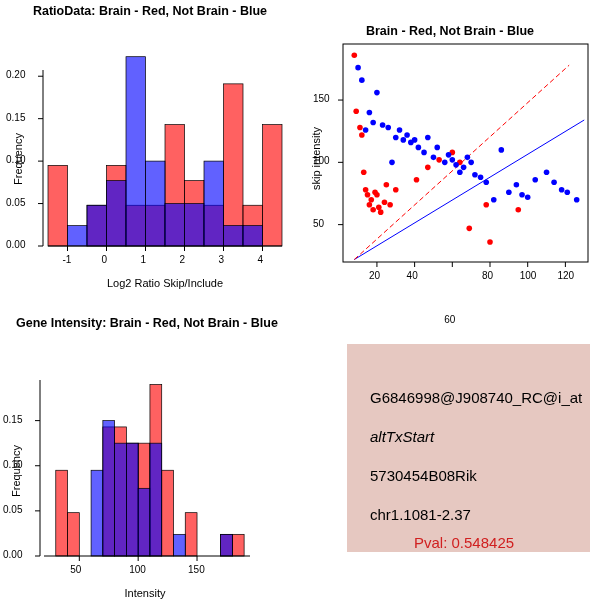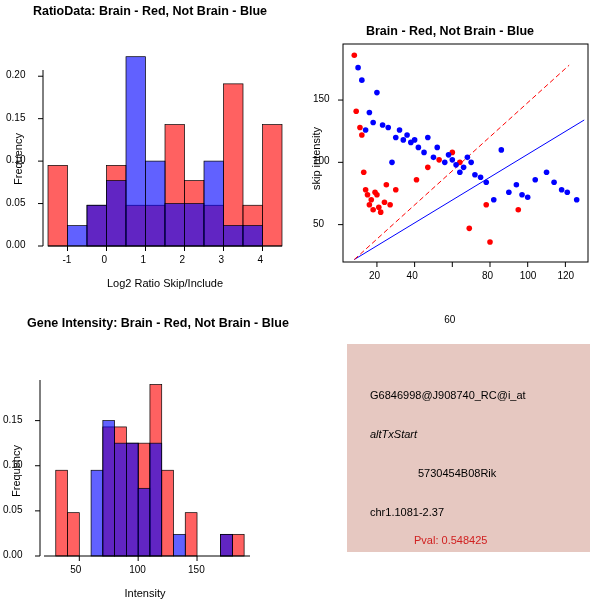--- a/index.html
+++ b/index.html
@@ -63,21 +63,21 @@
   .infobox {
     position: absolute;
     left: 47px;
     top: 44px;
     width: 243px;
     height: 208px;
     background: #e6c8c1;
   }
   .info-line {
     position: absolute;
-    font-size: 11px;
+    font-size: 15px;
     color: #000;
     white-space: nowrap;
   }
   .info-pval { color: #d02020; }
 </style>
 </head>
 <body>
 
 <div class="panel" id="panel1">
   <div class="panel-title">RatioData: Brain - Red, Not Brain - Blue</div>
@@ -240,21 +240,21 @@
       <div class="tick-label" style="left: 219.692px; top: 258px;">100</div>
       <div class="tick-label" style="left: 257.385px; top: 258px;">120</div>
       <div class="tick-label" style="left: 13px; top: 205.629px;">50</div>
       <div class="tick-label" style="left: 13px; top: 143.343px;">100</div>
       <div class="tick-label" style="left: 13px; top: 81.0571px;">150</div>
     </div>
   <div class="vlabel" style="left:10px; top:178px;">skip intensity</div>
 </div>
 
 <div class="panel" id="panel3">
-  <div class="panel-title" style="text-align:left; padding-left:27px;">Gene Intensity: Brain - Red, Not Brain - Blue</div>
+  <div class="panel-title" style="text-align:left; padding-left:16px;">Gene Intensity: Brain - Red, Not Brain - Blue</div>
   <svg width="300" height="300">
     <g id="p3-bars">
         <rect x="55.77142857142857" y="170.25641025641028" width="11.771428571428572" height="85.74358974358972" fill="#ff0000" stroke="#000" stroke-width="0.7" fill-opacity="0.62"></rect>
         <rect x="67.54285714285714" y="212.6769230769231" width="11.771428571428572" height="43.32307692307691" fill="#ff0000" stroke="#000" stroke-width="0.7" fill-opacity="0.62"></rect>
         <rect x="102.85714285714286" y="126.93333333333334" width="11.771428571428572" height="129.06666666666666" fill="#ff0000" stroke="#000" stroke-width="0.7" fill-opacity="0.62"></rect>
         <rect x="114.62857142857143" y="126.93333333333334" width="11.771428571428572" height="129.06666666666666" fill="#ff0000" stroke="#000" stroke-width="0.7" fill-opacity="0.62"></rect>
         <rect x="126.4" y="143.17948717948718" width="11.771428571428572" height="112.82051282051282" fill="#ff0000" stroke="#000" stroke-width="0.7" fill-opacity="0.62"></rect>
         <rect x="138.17142857142858" y="143.17948717948718" width="11.771428571428544" height="112.82051282051282" fill="#ff0000" stroke="#000" stroke-width="0.7" fill-opacity="0.62"></rect>
         <rect x="149.94285714285712" y="84.51282051282053" width="11.7714285714286" height="171.48717948717947" fill="#ff0000" stroke="#000" stroke-width="0.7" fill-opacity="0.62"></rect>
         <rect x="161.71428571428572" y="170.25641025641028" width="11.771428571428572" height="85.74358974358972" fill="#ff0000" stroke="#000" stroke-width="0.7" fill-opacity="0.62"></rect>
@@ -292,17 +292,17 @@
       <div class="tick-label" style="left: 3px; top: 113.615px;">0.15</div>
     </div>
   <div class="vlabel" style="left:10px; top:197px;">Frequency</div>
   <div class="axis-label" style="position:absolute; left:40px; top:287px; width:210px;">Intensity</div>
 </div>
 
 <div class="panel" id="panel4">
   <div class="infobox">
     <div class="info-line" style="left:23px; top:45px;">G6846998@J908740_RC@i_at</div>
     <div class="info-line" style="left:23px; top:84px;font-style:italic;">altTxStart</div>
-    <div class="info-line" style="left:23px; top:123px;margin-left:48px;">5730454B08Rik</div>
+    <div class="info-line" style="left:23px; top:123px;">5730454B08Rik</div>
     <div class="info-line" style="left:23px; top:162px;">chr1.1081-2.37</div>
     <div class="info-line info-pval" style="left:19px; top:190px;margin-left:48px;">Pval: 0.548425</div>
   </div>
 </div>
 
 </body></html>

